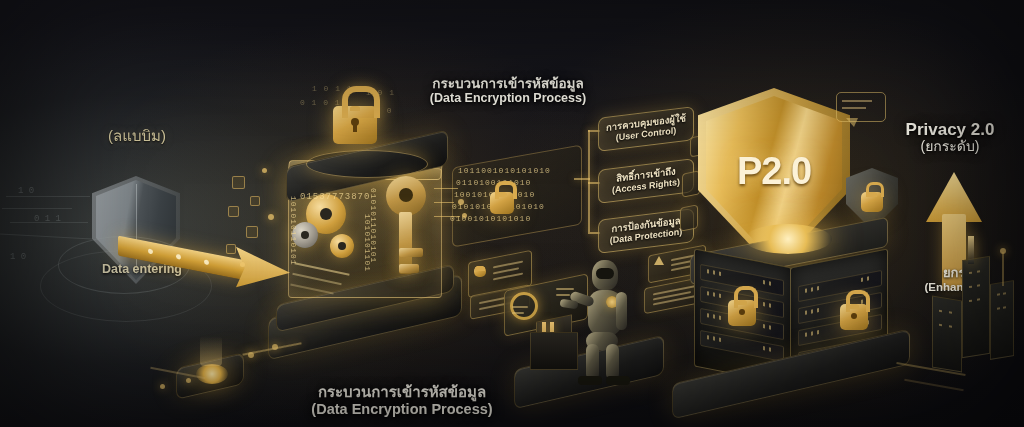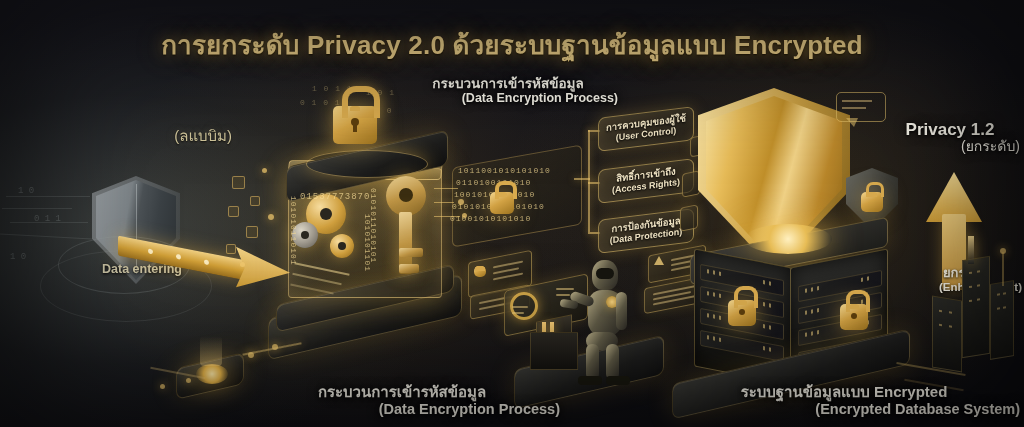--- a/index.html
+++ b/index.html
@@ -17,21 +17,21 @@
   
   .abs{position:absolute;}
   .noselect{user-select:none;}
   .ttl{
     font-weight:700;letter-spacing:.2px;white-space:nowrap;
     color:#edd08a;
     text-shadow:0 0 14px rgba(224,176,72,.55),0 0 30px rgba(200,150,40,.35),0 1px 2px #000;
   }
   .lbl{white-space:nowrap;text-align:center;line-height:1.12;}
   .lbl .l1{display:block;font-weight:700;}
-  .lbl .l2{display:block;font-weight:700;text-align:right;}
+  .lbl .l2{display:block;font-weight:700;}
 
   
   #title{
     left:0;right:0;top:24px;text-align:center;font-size:26px;
   }
 
   
   #p1-label{left:42px;top:128px;width:190px;color:#cfc49a;
     text-shadow:0 0 10px rgba(180,170,130,.35),0 1px 2px #000;}
   #p1-label .l1{font-size:19px;}
@@ -244,21 +244,20 @@
 
   
   .node{border-radius:50%;background:rgba(240,200,110,.75);box-shadow:0 0 8px rgba(235,185,75,.7);}
   .chip{border:1px solid rgba(226,186,100,.55);border-radius:2px;background:rgba(120,95,40,.25);}
 </style>
 </head>
 <body>
 
 <div id="stage">
 
-  <div class="abs ttl noselect" id="title">การยกระดับ Privacy 2.0 ด้วยระบบฐานข้อมูลแบบ Encrypted</div>
 
   <div class="abs lbl noselect" id="p1-label">
     <span class="l2">(ลแบบิม)</span>
   </div>
 
   <div class="abs shield1-rim"></div>
   <div class="abs shield1"></div>
 
   <div class="abs circ" style="left:6px;top:196px;width:84px;"></div>
   <div class="abs circ" style="left:2px;top:208px;width:70px;"></div>
@@ -454,32 +453,33 @@
   <div class="abs card" style="left:690px;top:136px;width:14px;height:18px;"></div>
   <div class="abs card" style="left:708px;top:148px;width:48px;height:30px;">
     <div class="r" style="left:20px;top:8px;width:22px;"></div>
     <div class="r" style="left:20px;top:13px;width:18px;"></div>
     <div class="r" style="left:20px;top:18px;width:22px;"></div>
   </div>
   <div class="abs" style="left:712px;top:153px;width:14px;height:14px;border-radius:50%;background:rgba(200,170,100,.45);border:1px solid rgba(232,196,110,.6);"></div>
 
   <div class="abs shield2-rim"></div>
   <div class="abs shield2"></div>
+  <div class="abs noselect" id="p20-text">P2.0</div>
 
   <div class="abs minishield"></div>
   <div class="abs padlock" style="left:861px;top:192px;width:22px;height:20px;"></div>
   <div class="abs" style="left:866px;top:182px;width:12px;height:12px;border-radius:7px 7px 0 0;border:3px solid #d9ab4e;border-bottom:none;"></div>
 
   <div class="abs" style="left:836px;top:92px;width:48px;height:28px;border:1.5px solid rgba(232,196,110,.55);border-radius:5px;"></div>
   <div class="abs" style="left:842px;top:100px;width:30px;height:1.5px;background:rgba(232,200,130,.5);"></div>
   <div class="abs" style="left:842px;top:107px;width:24px;height:1.5px;background:rgba(232,200,130,.5);"></div>
   <div class="abs" style="left:846px;top:118px;width:0;height:0;border-left:8px solid transparent;border-right:4px solid transparent;border-top:9px solid rgba(232,196,110,.55);"></div>
 
   <div class="abs lbl noselect" id="p2-label">
-    <span class="l1">Privacy 1.2</span>
+    <span class="l1">Privacy 2.0</span>
     <span class="l2">(ยกระดับ)</span>
   </div>
 
   <div class="abs uparrow">
     <div class="ahead"></div>
       <div class="ashaft"></div>
   </div>
   <div class="abs lbl noselect" id="enhance-label">
     <span class="l1">ยกระดับ</span>
     <span class="l2">(Enhancement)</span>
@@ -583,20 +583,16 @@
   <div class="abs node" style="left:1000px;top:248px;width:6px;height:6px;"></div>
   <div class="abs" style="left:1002px;top:252px;width:1.5px;height:34px;background:rgba(224,186,100,.45);"></div>
 
   <div class="abs" style="left:896px;top:368px;width:70px;height:2px;background:rgba(236,198,110,.35);transform:rotate(10deg);"></div>
   <div class="abs" style="left:904px;top:384px;width:60px;height:2px;background:rgba(236,198,110,.22);transform:rotate(10deg);"></div>
 
   <div class="abs lbl noselect" id="bottom-left-label">
     <span class="l1">กระบวนการเข้ารหัสข้อมูล</span>
     <span class="l2">(Data Encryption Process)</span>
   </div>
-  <div class="abs lbl noselect" id="bottom-right-label">
-    <span class="l1">ระบบฐานข้อมูลแบบ Encrypted</span>
-    <span class="l2">(Encrypted Database System)</span>
-  </div>
 
   <div class="abs" style="left:0;top:0;right:0;bottom:0;pointer-events:none;
     box-shadow:inset 0 0 120px 40px rgba(0,0,0,.55);"></div>
 </div>
 
 </body></html>

